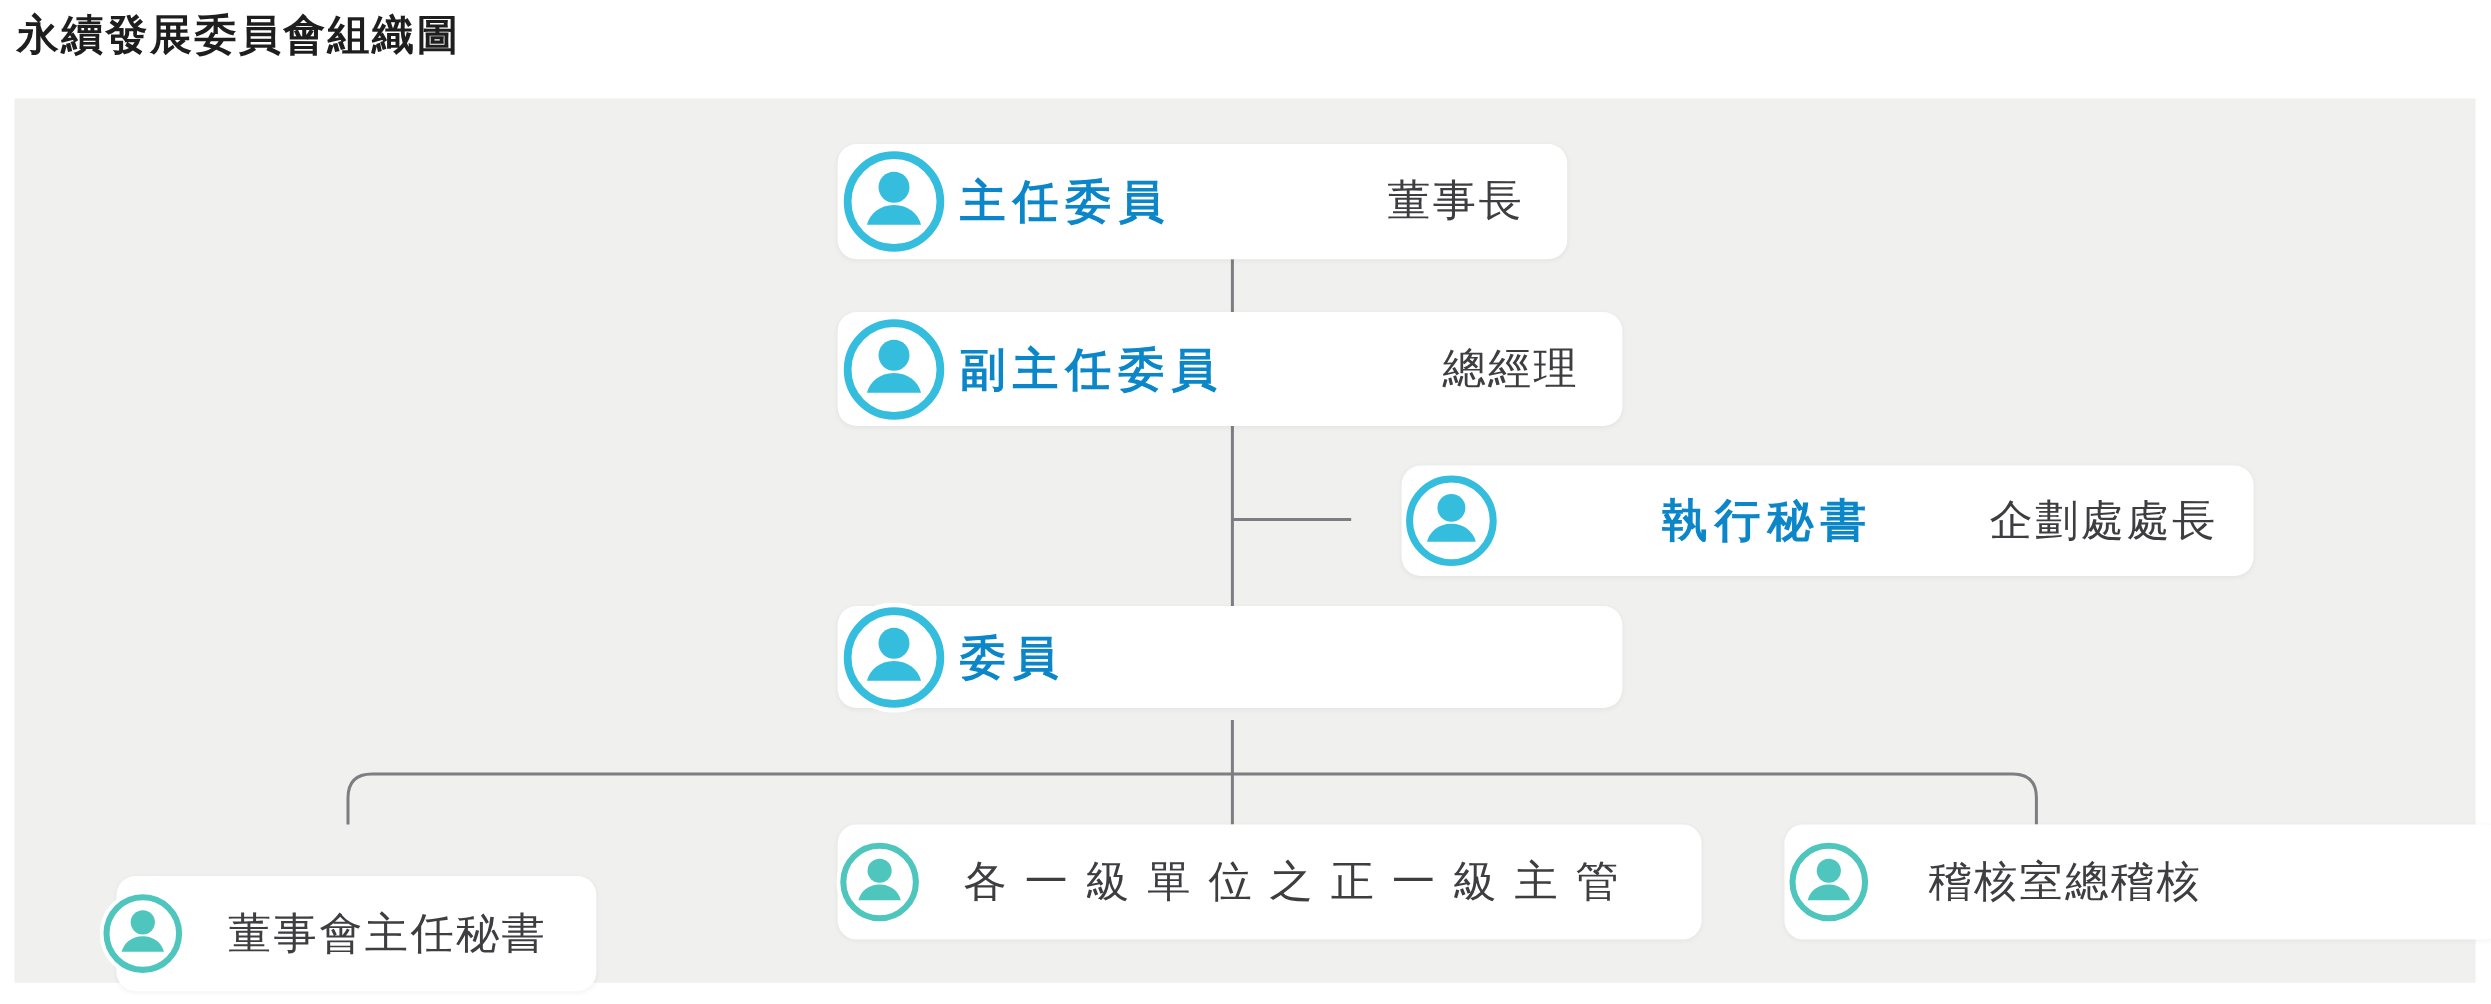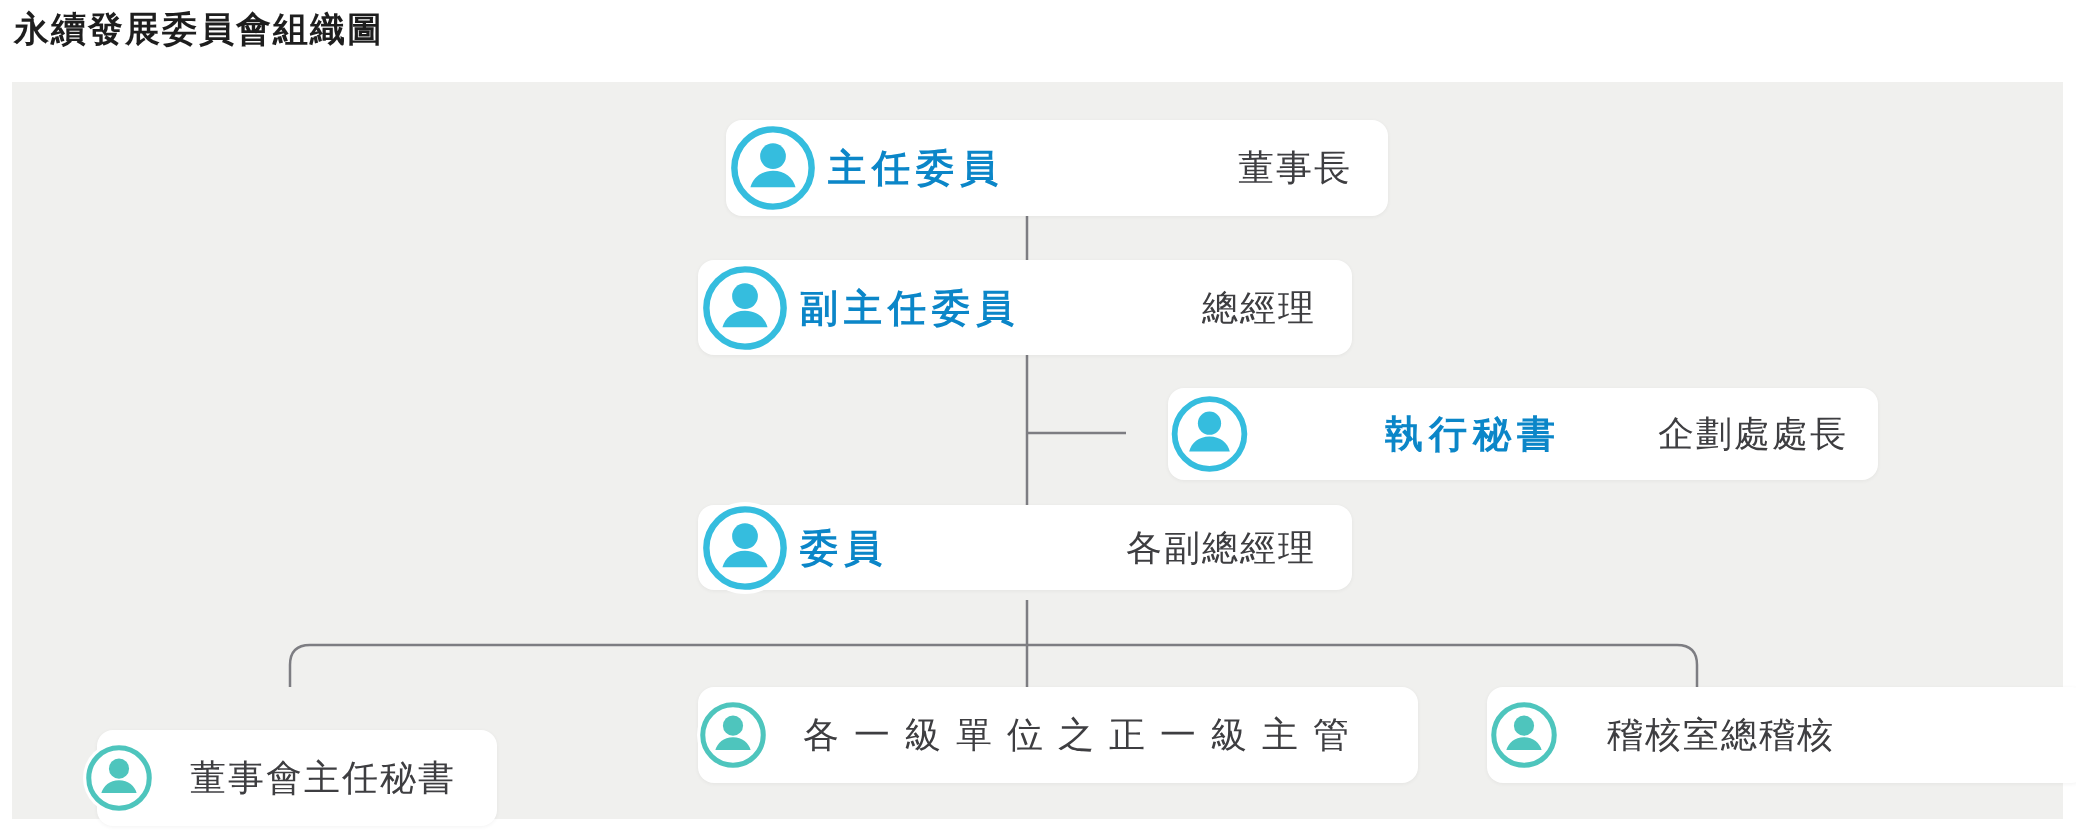--- a/index.html
+++ b/index.html
@@ -30,21 +30,21 @@
 
   .connectors{position:absolute;left:0;top:0;width:2076px;height:837px;pointer-events:none;}
   .connectors path{fill:none;stroke:var(--line-gray);stroke-width:2.5px;}
 
   .node{
     position:absolute;display:flex;align-items:center;
     background:var(--node-bg);border-radius:16px;
     box-shadow:0 1px 4px rgba(0,0,0,0.05);
     white-space:nowrap;
   }
-  .n1{left:726px;top:120px;width:662px;height:96px;}
+  .n1{left:698px;top:120px;width:608px;height:96px;}
   .n2{left:698px;top:260px;width:654px;height:95px;}
   .n3{left:1128px;top:388px;width:710px;height:92px;margin-left:40px;}
   .n4{left:698px;top:505px;width:654px;height:85px;}
   .n5{left:97px; top:687px;width:400px;height:96px;margin-top:43px;}
   .n6{left:698px;top:687px;width:720px;height:96px;}
   .n7{left:1487px;top:687px;width:600px;height:96px;}
 
   .badge{position:absolute;top:50%;transform:translateY(-50%);}
   .badge svg{display:block;width:100%;height:100%;}
   .badge-lg{width:92px;height:92px;}
@@ -143,21 +143,20 @@
   <div class="node n4">
     <span class="badge badge-lg cyan">
       <svg viewBox="0 0 100 100">
           <circle class="halo" cx="50" cy="50" r="50"></circle>
           <circle class="ring" cx="50" cy="50" r="42"></circle>
           <circle class="head" cx="50" cy="37" r="14"></circle>
           <path class="body" d="M50 53 C37 53 28 61 25.5 71 L74.5 71 C72 61 63 53 50 53 Z"></path>
         </svg>
     </span>
     <span class="role">委員</span>
-    <span class="holder">各副總經理</span>
   </div>
 
   <div class="node n5">
     <span class="badge badge-sm teal">
       <svg viewBox="0 0 100 100">
           <circle class="halo" cx="50" cy="50" r="50"></circle>
           <circle class="ring" cx="50" cy="50" r="42"></circle>
           <circle class="head" cx="50" cy="37" r="14"></circle>
           <path class="body" d="M50 53 C37 53 28 61 25.5 71 L74.5 71 C72 61 63 53 50 53 Z"></path>
         </svg>

